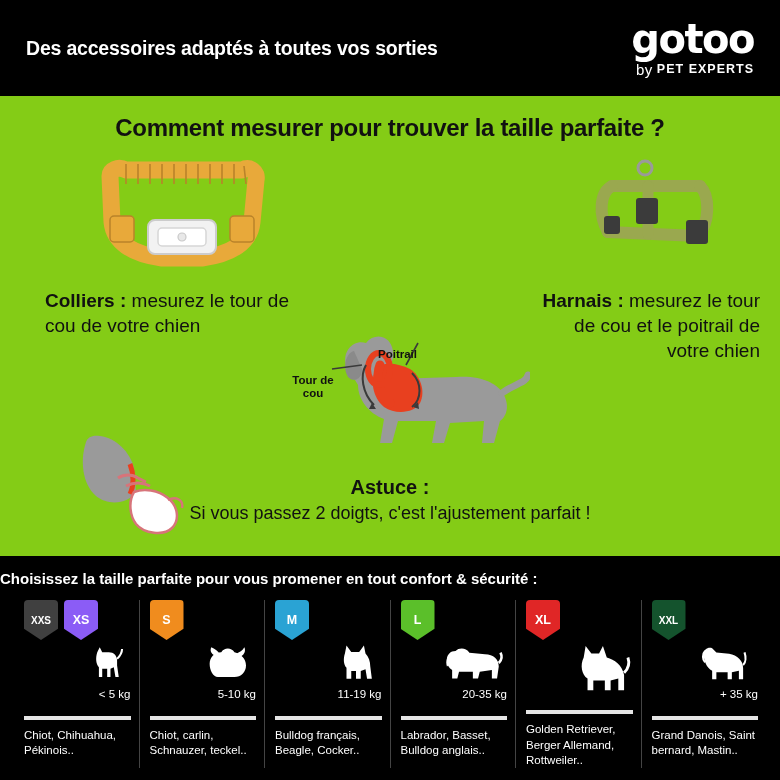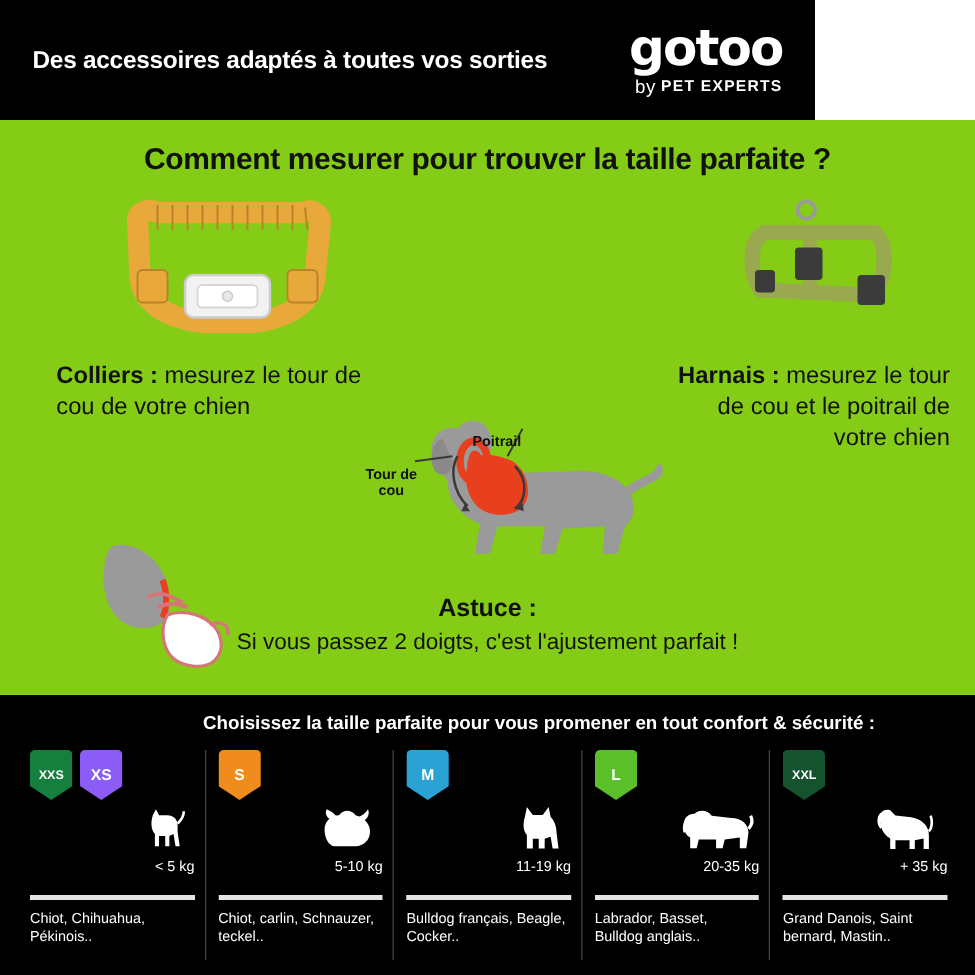--- a/index.html
+++ b/index.html
@@ -7,21 +7,21 @@
   body {
     width: 780px; height: 780px;
     font-family: "Liberation Sans", sans-serif;
     background: #ffffff;
     overflow: hidden;
   }
   .page { position: relative; width: 780px; height: 780px; }
 
   
   .header {
-    position: absolute; left: 0; top: 0; width: 652px; height: 96px;
+    position: absolute; left: 0; top: 0; width: 780px; height: 96px;
     background: #000000;
     display: flex; align-items: center; justify-content: space-between;
     padding: 0 26px;
   }
   .header-tagline {
     color: #ffffff; font-size: 19.5px; font-weight: bold; letter-spacing: -0.2px;
   }
   .brand { text-align: right; line-height: 1; }
   .brand-name {
     color: #ffffff; font-size: 40px; font-weight: bold; letter-spacing: -1.5px;
@@ -68,21 +68,21 @@
     position: absolute; font-size: 11.5px; font-weight: bold; color: #111; line-height: 1.15;
   }
   .lbl-neck { left: 286px; top: 278px; width: 54px; text-align: center; }
   .lbl-chest { left: 378px; top: 252px; }
 
   
   .footer {
     position: absolute; left: 0; top: 556px; width: 780px; height: 224px; background: #000;
   }
   .footer-title {
-    position: absolute; left: 0; top: 14px; width: 700px; text-align: right;
+    position: absolute; left: 0; top: 14px; width: 700px; text-align: left;
     color: #fff; font-size: 15px; font-weight: bold;
   }
   .size-row {
     position: absolute; left: 14px; top: 44px; width: 752px; height: 168px;
     display: flex;
   }
   .size-col {
     flex: 1 1 0; position: relative; padding-right: 8px;
     border-right: 1px solid #444;
   }
@@ -226,21 +226,21 @@
     </div>
   </div>
 
   <div class="footer">
     <div class="footer-title">Choisissez la taille parfaite pour vous promener en tout confort &amp; sécurité :</div>
 
     <div class="size-row">
 
       <div class="size-col">
         <div class="badges">
-          <div class="badge xxs" style="background:#15803d">XXS</div>
+          <div class="badge xxs" style="background:#404040">XXS</div>
           <div class="badge" style="background:#8b5cf6">XS</div>
         </div>
         <div class="silhouette-row">
           <svg width="46" height="46" viewBox="0 0 46 46">
             <path d="M10 10 L13 4 L16 10 L24 10 C30 10 34 14 34 20 L34 26
                      L36 40 L32 40 L30 28 L26 30 L26 40 L22 40 L22 30
                      L16 30 L16 40 L12 40 L12 28 C8 24 8 16 10 10 Z" fill="#ffffff"></path>
             <path d="M34 18 C38 14 40 10 40 6" stroke="#ffffff" stroke-width="2.5" fill="none"></path>
           </svg>
           <div class="weight">&lt; 5 kg</div>
@@ -292,20 +292,36 @@
                      L42 40 L36 40 L36 32 L20 32 L18 40 L12 40 L12 30
                      C8 28 6 24 6 18 Z" fill="#ffffff"></path>
             <path d="M10 12 C6 14 4 20 6 26 C10 24 12 18 12 14 Z" fill="#ffffff"></path>
             <path d="M66 22 C70 18 70 14 68 10" stroke="#ffffff" stroke-width="3" fill="none"></path>
           </svg>
           <div class="weight">20-35 kg</div>
         </div>
         <div class="breeds">Labrador, Basset, Bulldog anglais..</div>
       </div>
 
+      <div class="size-col">
+        <div class="badges">
+          <div class="badge" style="background:#e02626">XL</div>
+        </div>
+        <div class="silhouette-row">
+          <svg width="64" height="52" viewBox="0 0 64 52">
+            <path d="M14 14 L16 2 L22 10 L30 10 L34 2 L38 14
+                     C46 16 54 22 56 32 L56 48 L50 48 L50 36
+                     L42 38 L42 48 L36 48 L36 38 L24 38 L24 48
+                     L18 48 L18 36 C12 32 10 22 14 14 Z" fill="#ffffff"></path>
+            <path d="M56 30 C60 26 62 20 60 14" stroke="#ffffff" stroke-width="3" fill="none"></path>
+          </svg>
+          <div class="weight"></div>
+        </div>
+        <div class="breeds">Golden Retriever, Berger Allemand, Rottweiler..</div>
+      </div>
 
       <div class="size-col">
         <div class="badges">
           <div class="badge xxl" style="background:#14532d">XXL</div>
         </div>
         <div class="silhouette-row">
           <svg width="72" height="54" viewBox="0 0 72 54">
             <path d="M10 14 C10 8 16 4 22 6 L28 12 L46 14
                      C58 16 66 24 66 34 L66 50 L60 50 L60 38
                      L50 40 L50 50 L44 50 L44 40 L28 40 L28 50

